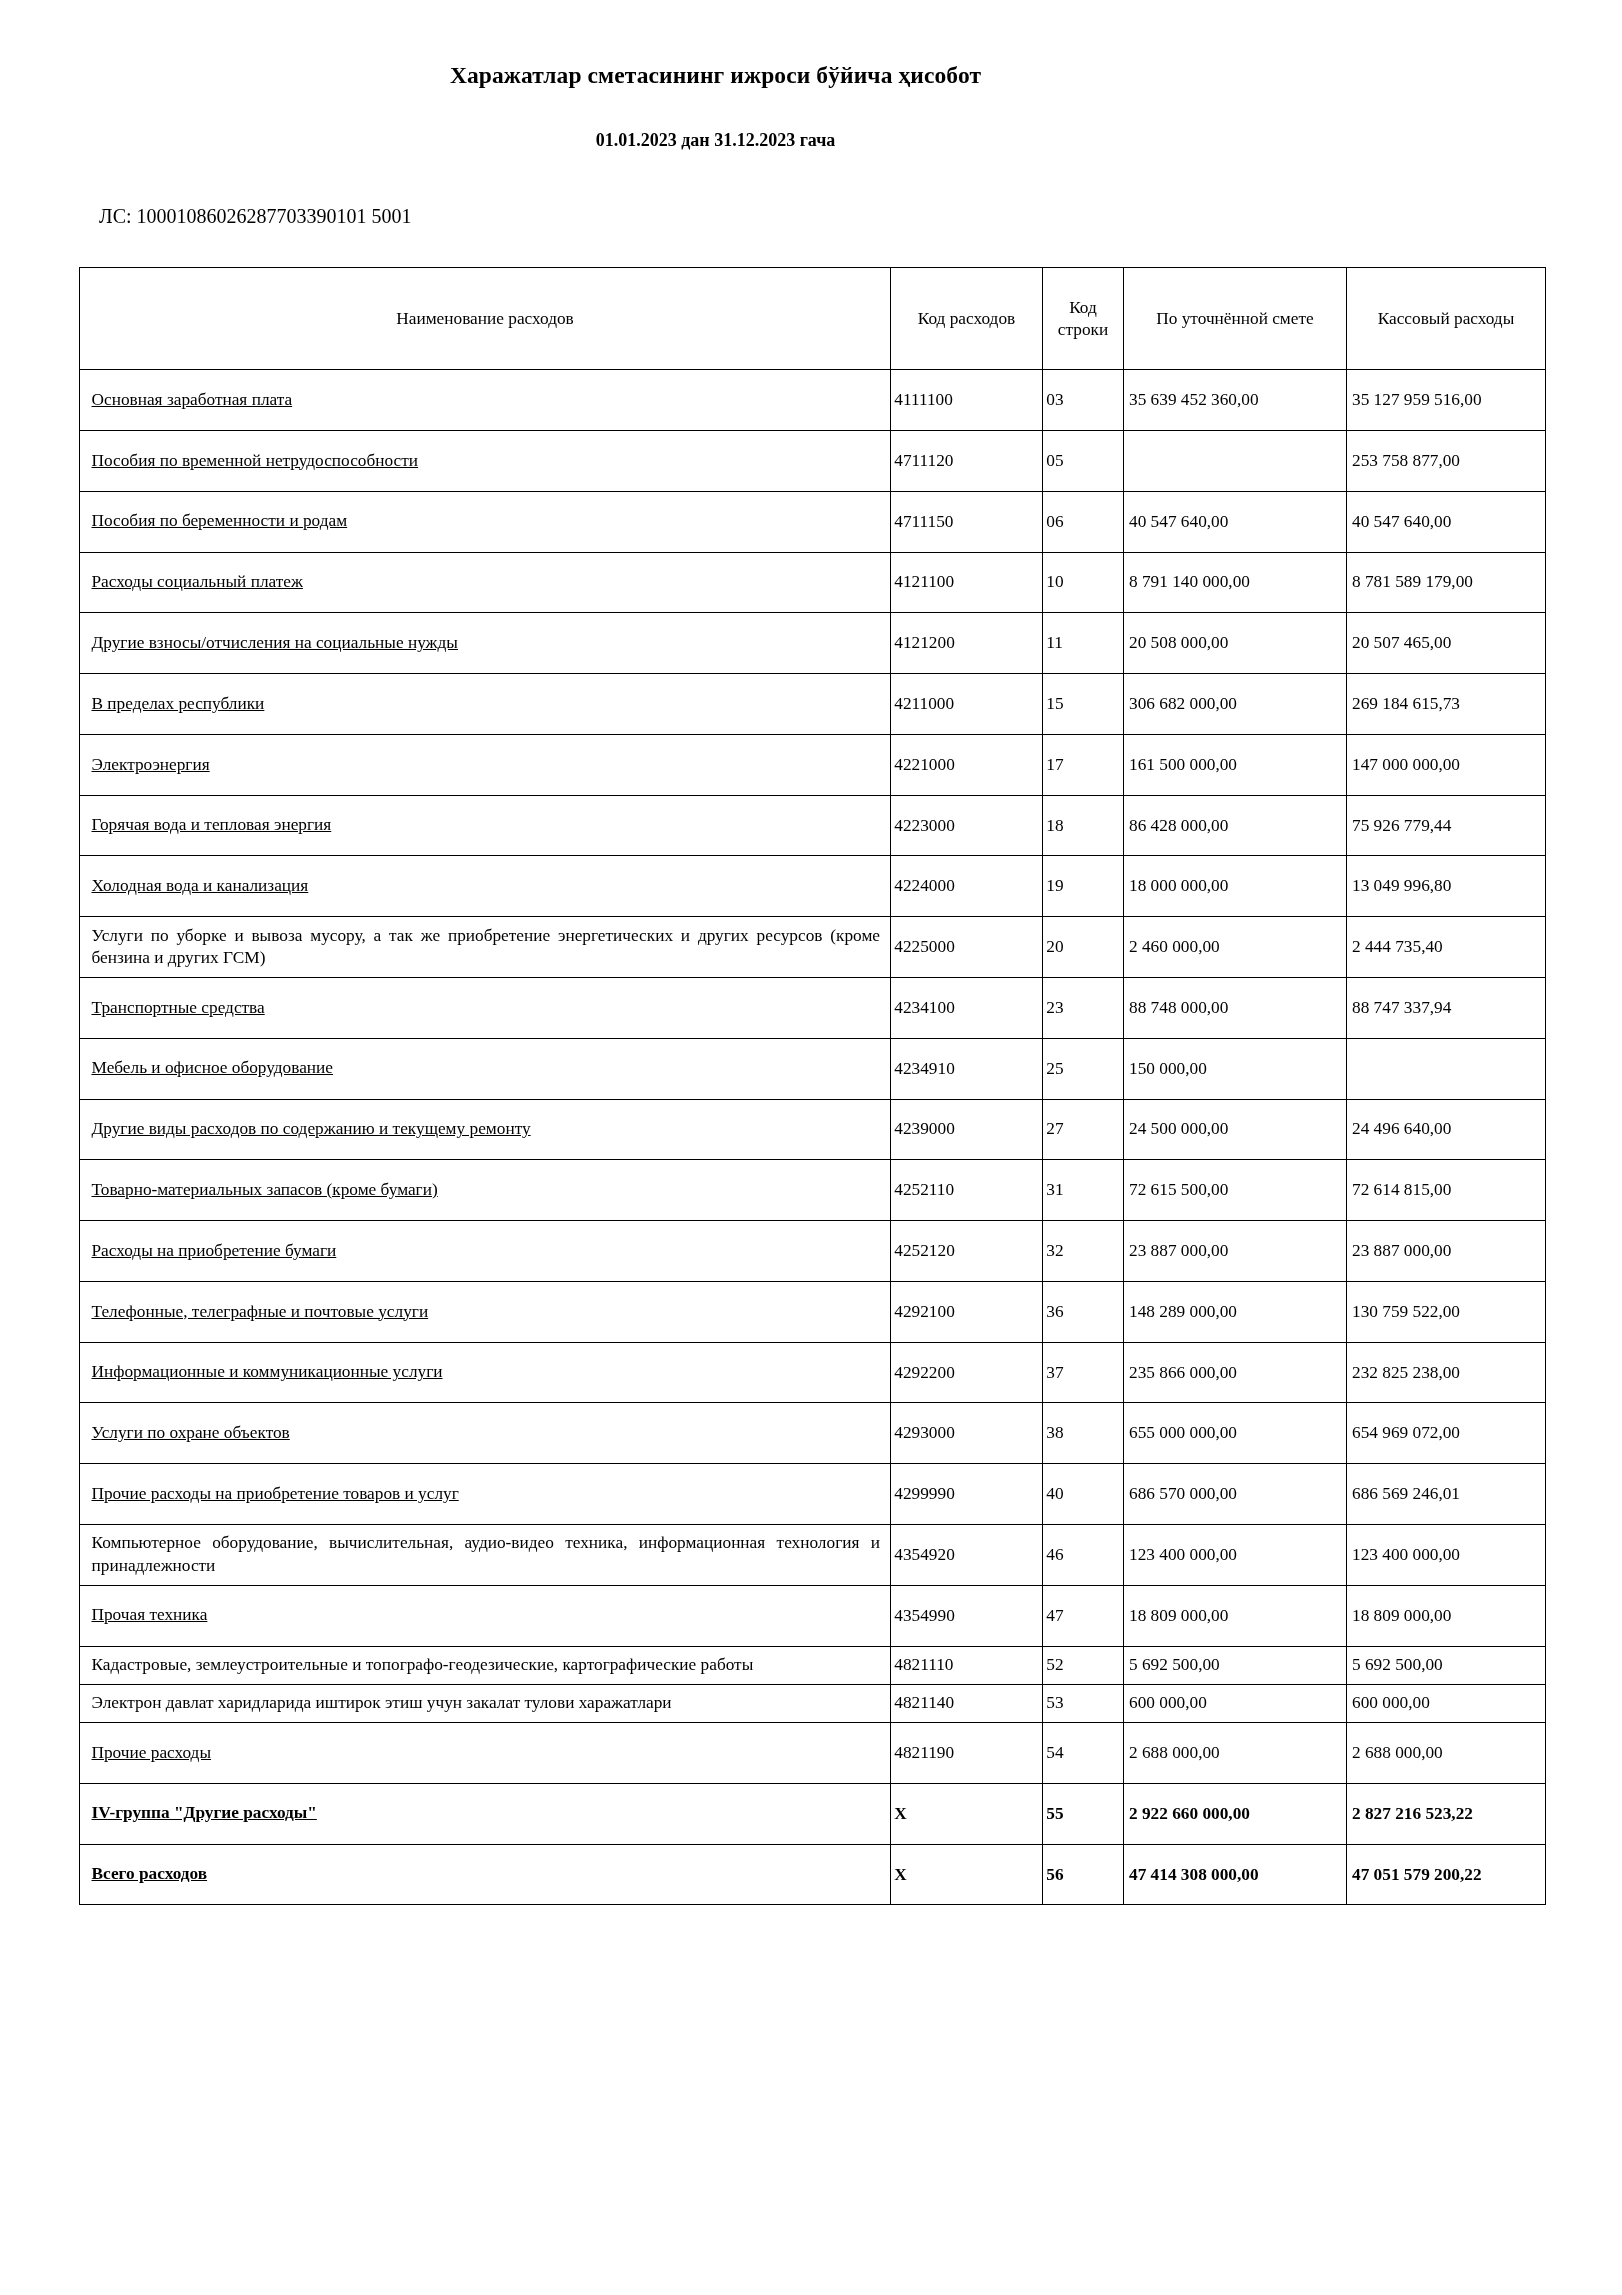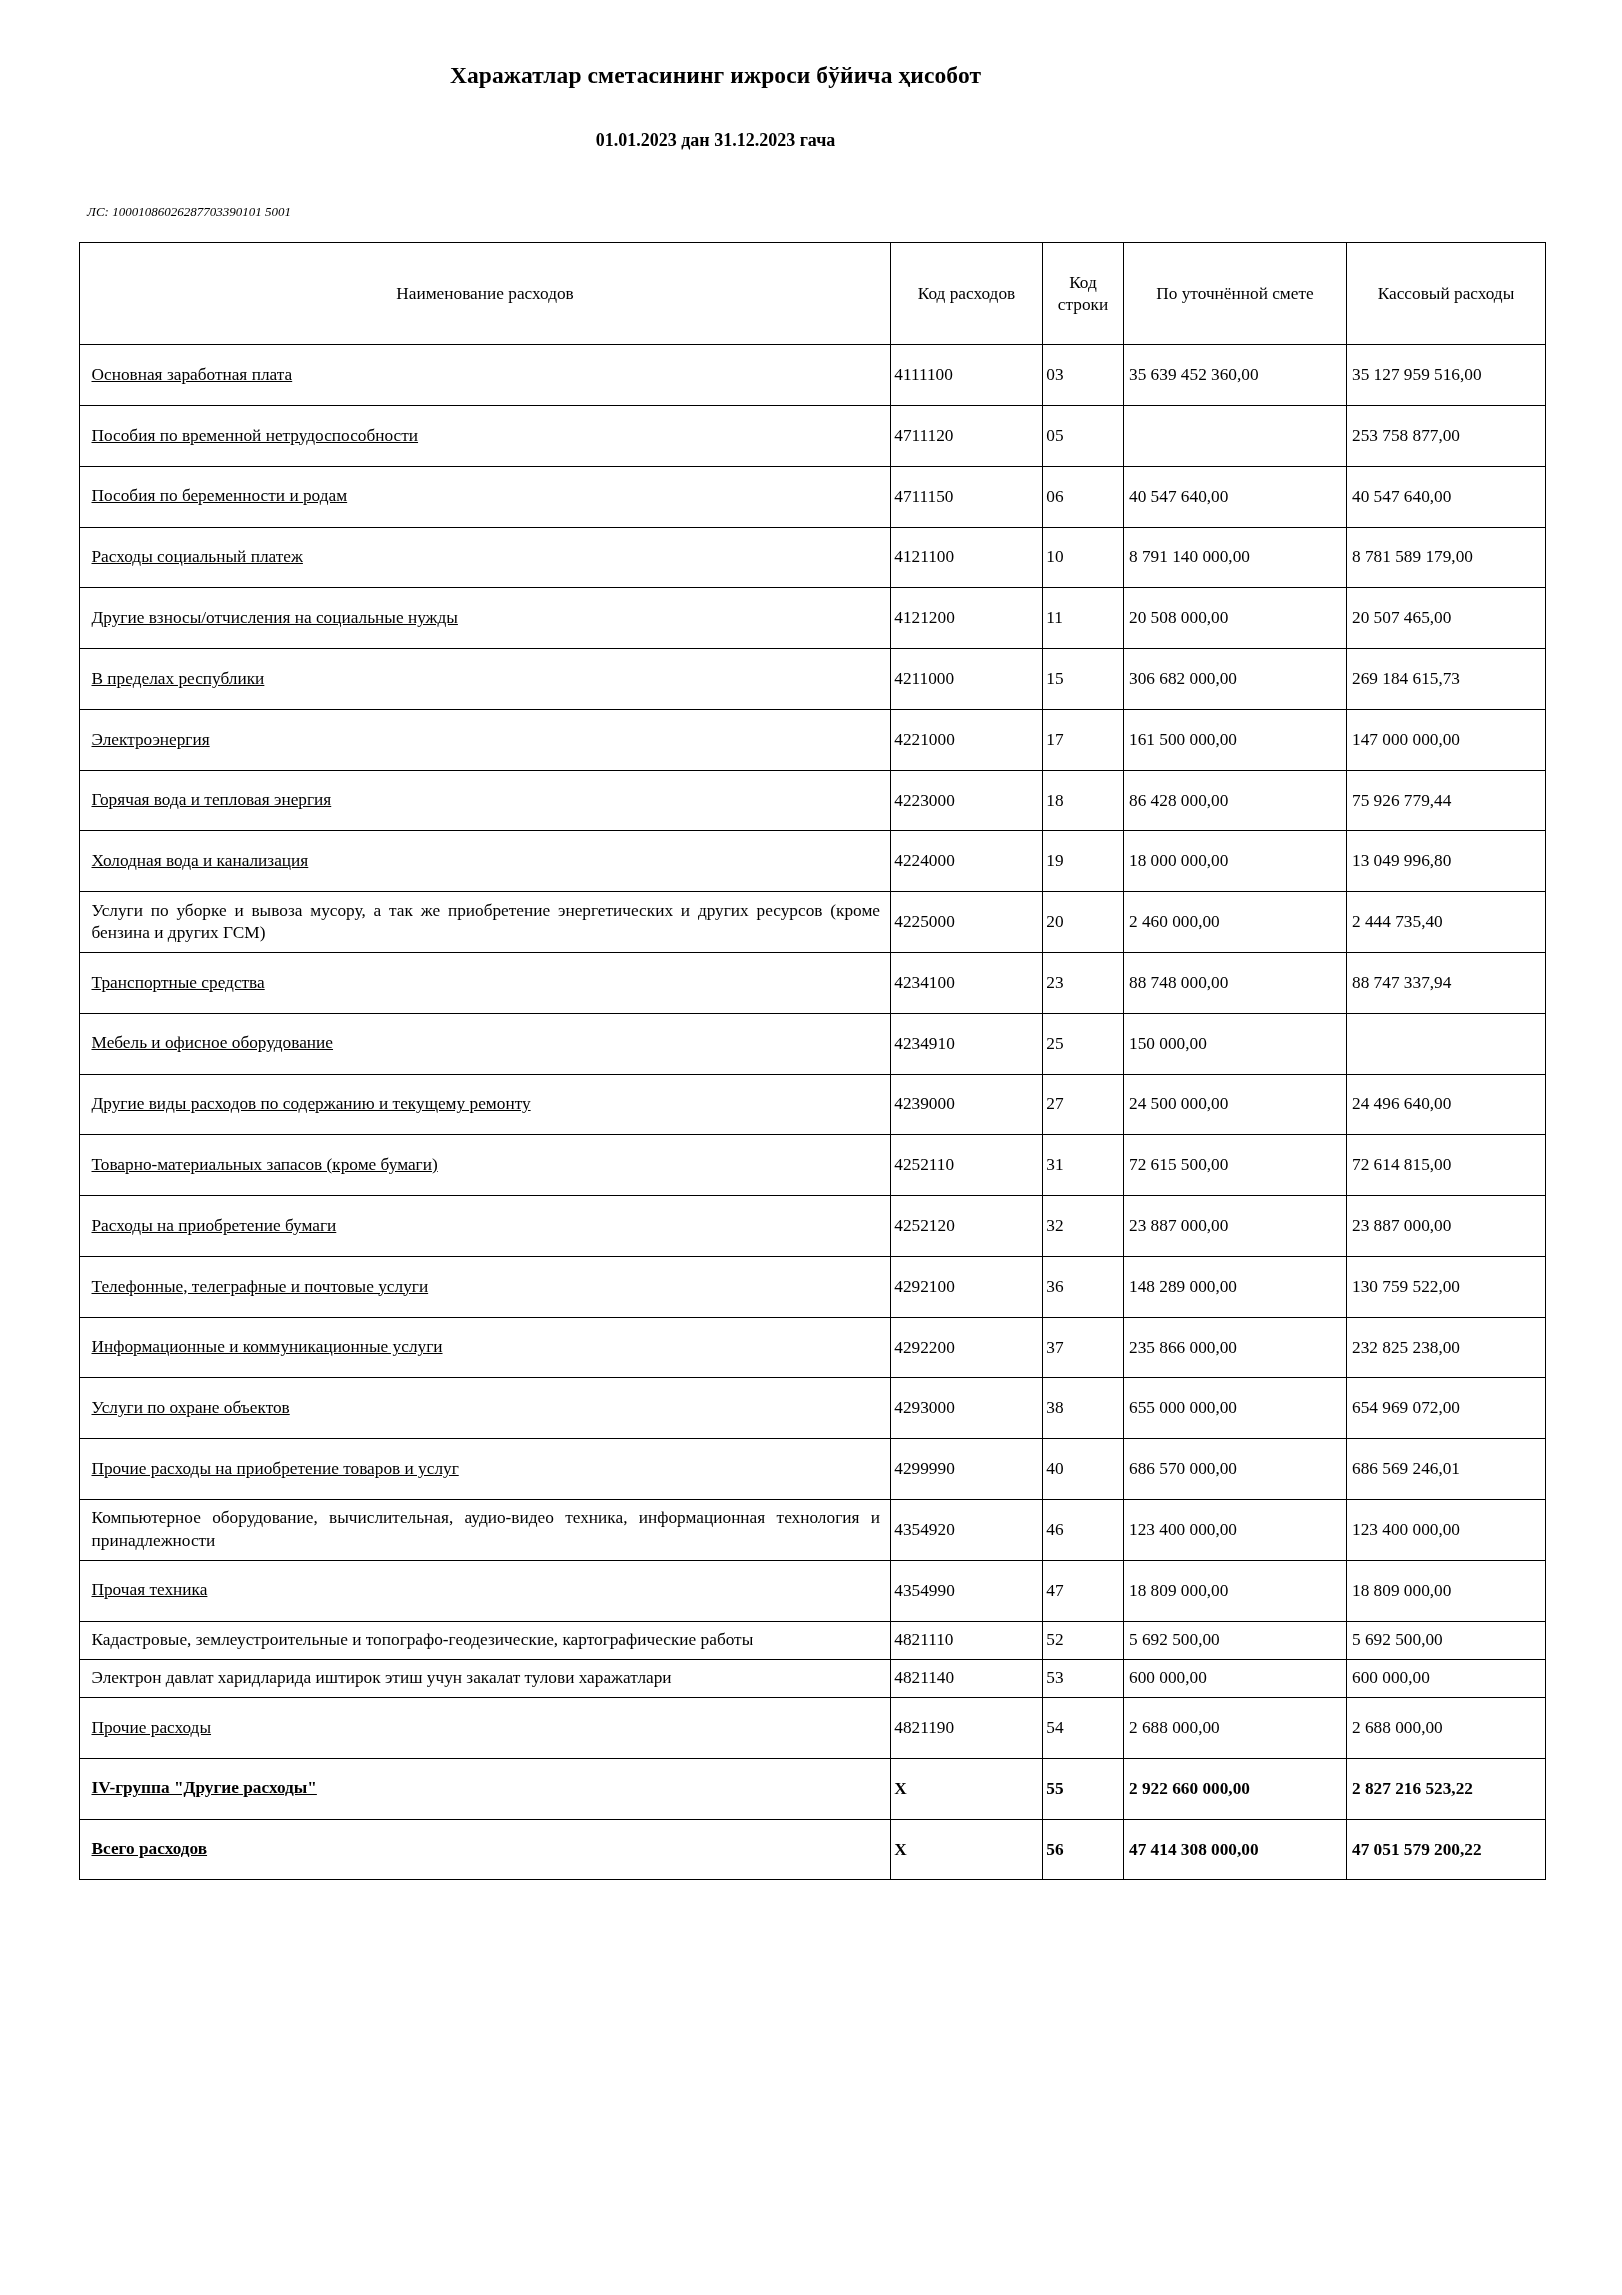--- a/index.html
+++ b/index.html
@@ -30,28 +30,27 @@
     padding-top: 8.2px;
   }
   .doc-subtitle {
     text-align: center;
     font-weight: bold;
     font-size: 18px;
     margin: 15px;
     padding-top: 26px;
   }
   .account-line {
-    font-size: 13px;
-    margin: 4px;
+    font-size: 20px;
+    margin: 16px;
     padding-top: 38px;
     padding-left: 4.1px;
-    font-style: italic;
   }
   table.report {
-    margin-top: 22px;
+    margin-top: 39px;
     border-collapse: collapse;
     width: 1466px;
     table-layout: fixed;
   }
   table.report td, table.report th {
     border: 1.1px solid #000000;
     vertical-align: middle;
     font-size: 17.3px;
     font-weight: normal;
     padding: 0;

